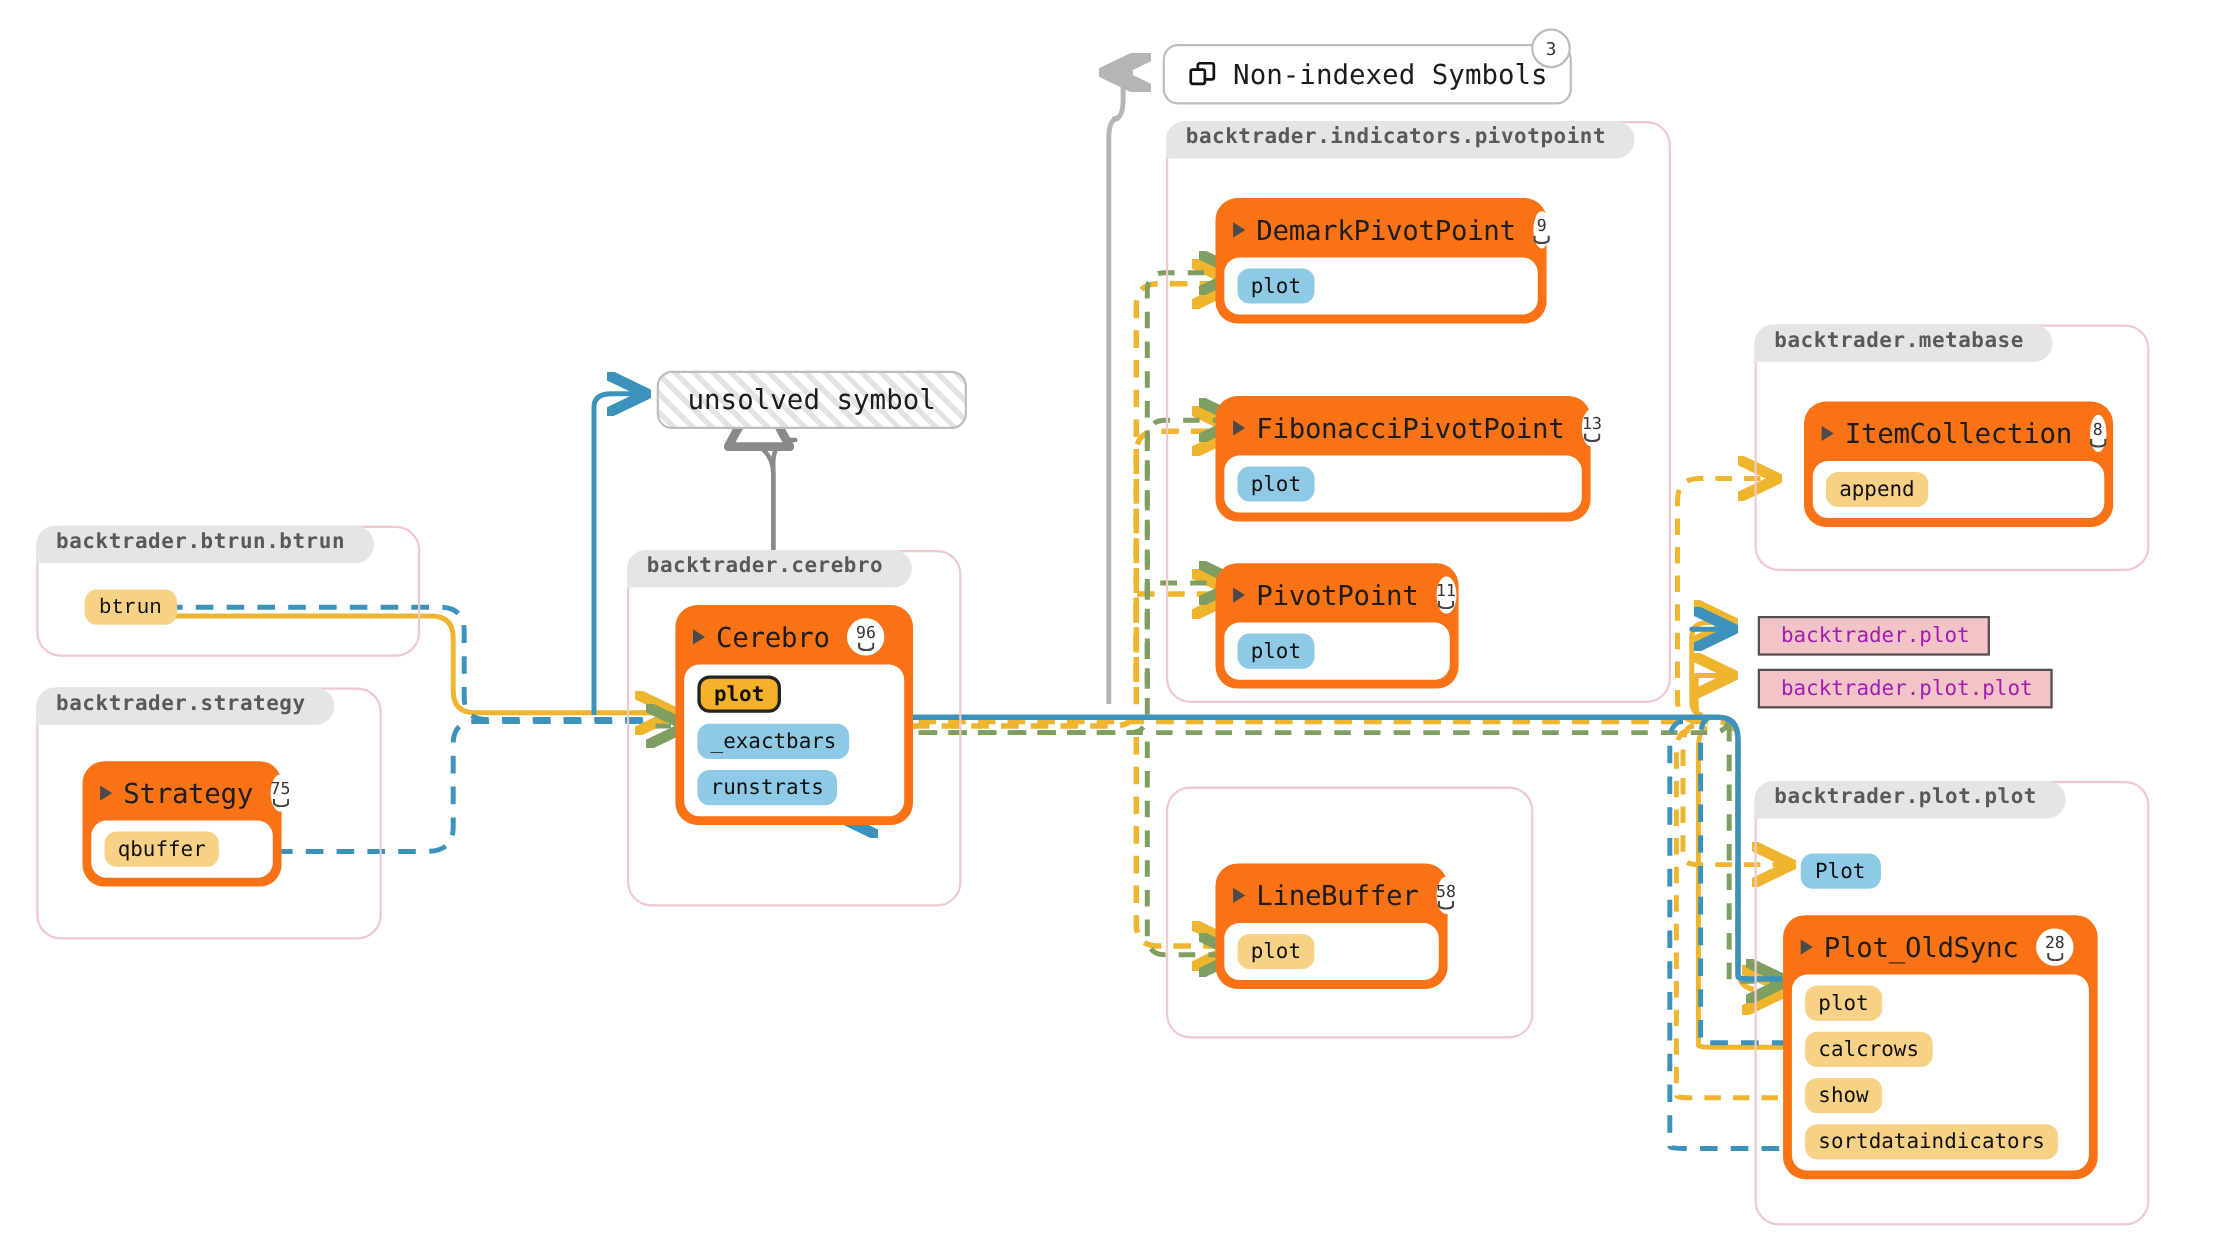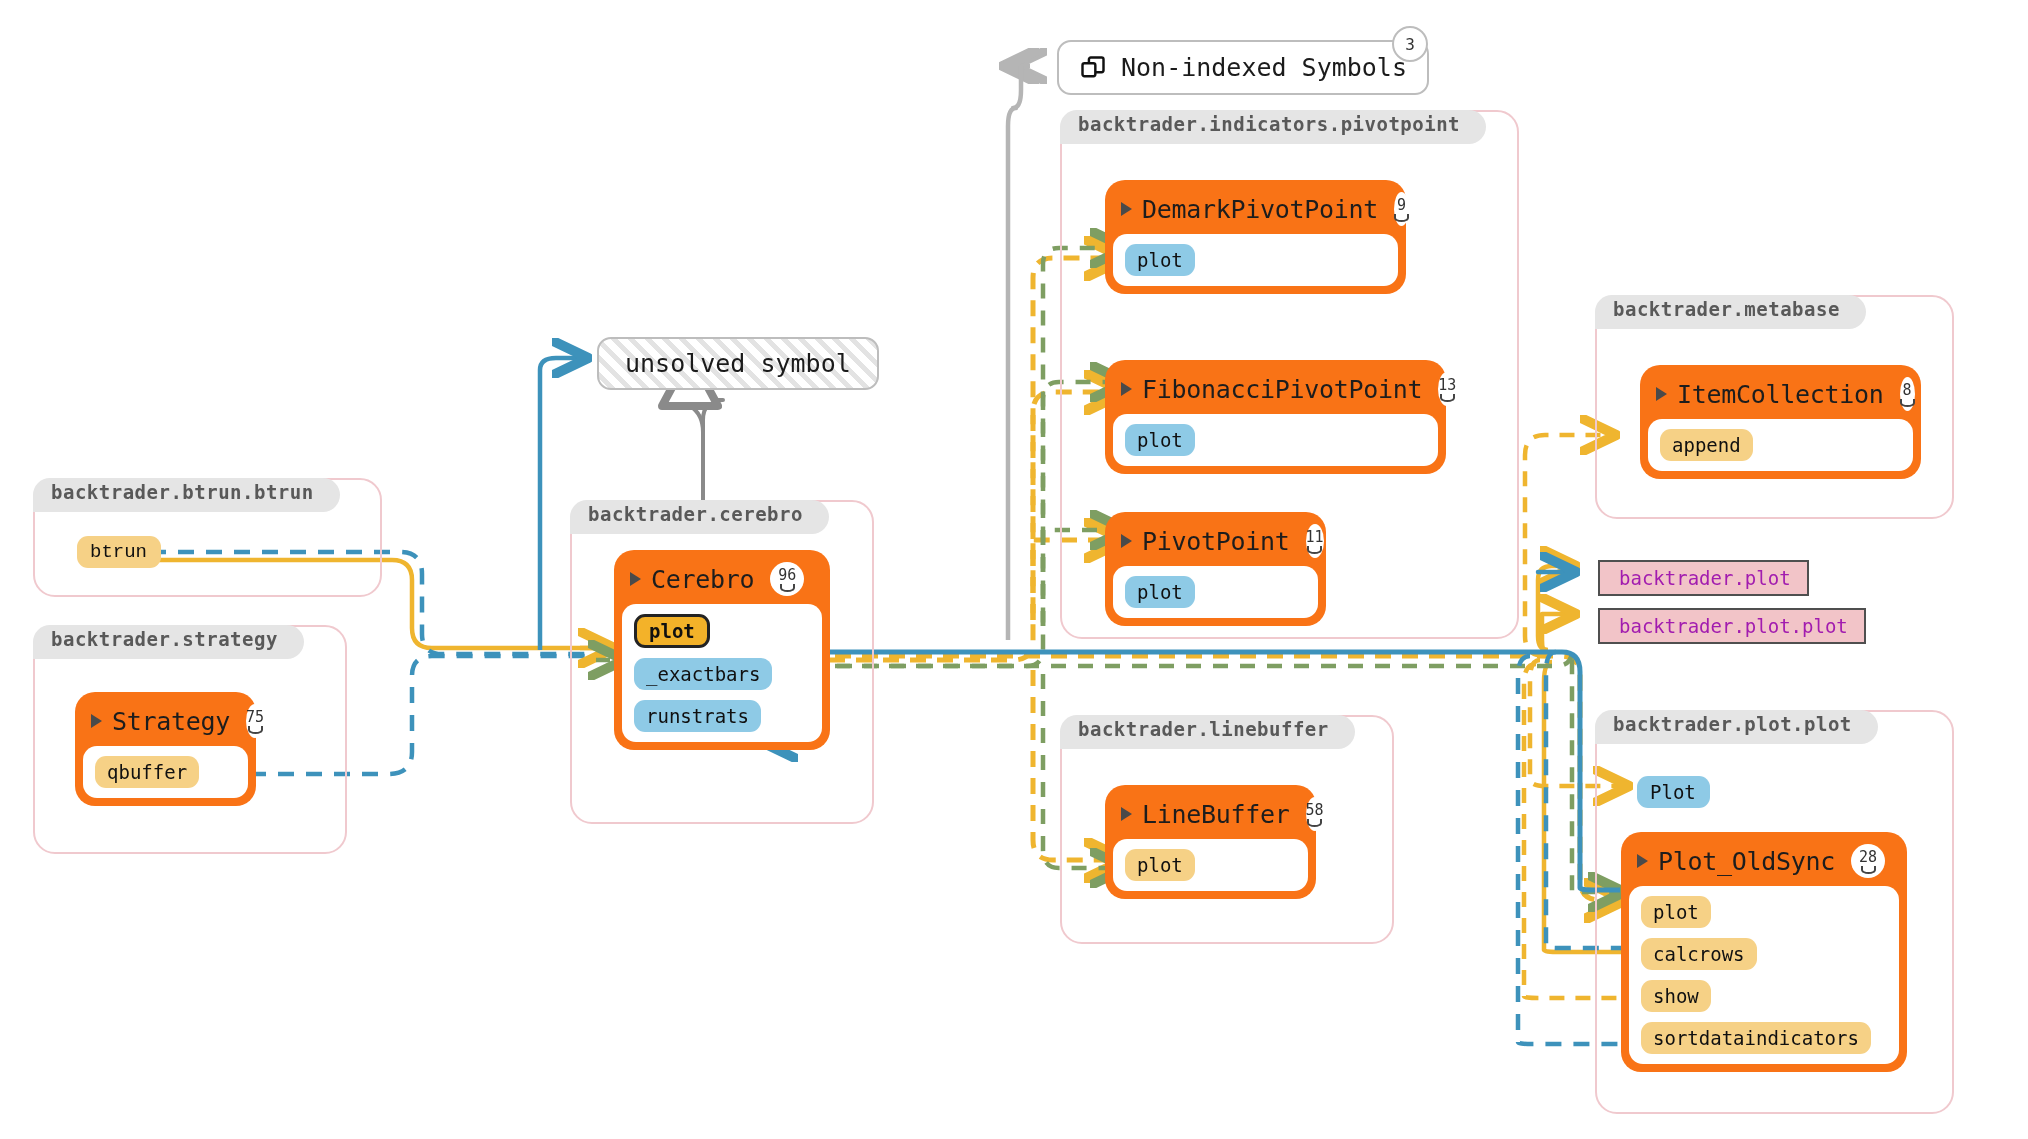--- a/index.html
+++ b/index.html
@@ -283,21 +283,20 @@
           <span class="chev"></span>
         </span>
       </div>
       <div class="members">
         <span class="pill blue">plot</span>
       </div>
     </div>
   </div>
 
   <div class="module" style="left:1060px;top:715px;width:330px;height:225px;">
-    <div class="module-label">backtrader.linebuffer</div>
     <div class="klass" style="left:43px;top:68px;width:195px;">
       <div class="klass-head">
         <span class="tri"></span>
         <span class="klass-name">LineBuffer</span>
         <span class="badge">
           <span class="num">58</span>
           <span class="chev"></span>
         </span>
       </div>
       <div class="members">

